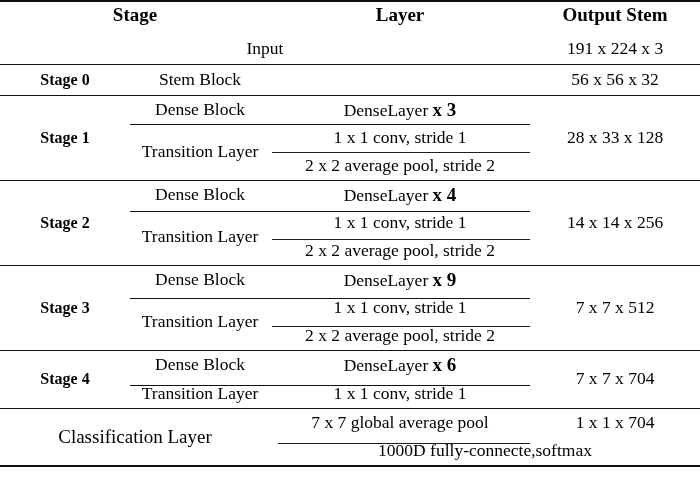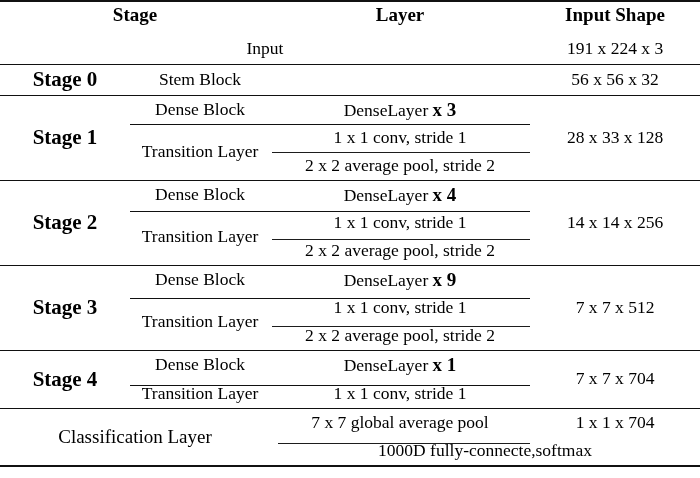--- a/index.html
+++ b/index.html
@@ -67,21 +67,21 @@
     border-bottom: 1.6px solid #111;
   }
 
   
   .r-tall  { height: 31px; }
   .r-mid   { height: 29px; }
   .r-sub   { height: 28px; }
 
   .stage-label {
     font-weight: bold;
-    font-size: 21px;
+    font-size: 16px;
   }
 
   .mult {
     font-weight: bold;
     font-size: 19px;
     margin-top: 20px;
   }
 
   .cls-label {
     font-weight: normal;
@@ -106,21 +106,21 @@
       <col class="c-stage">
       <col class="c-sub">
       <col class="c-layer">
       <col class="c-out">
     </colgroup>
 
     <thead>
       <tr class="hdr rule-thick-top">
         <th colspan="2">Stage</th>
         <th>Layer</th>
-        <th>Input Shape</th>
+        <th>Output Stem</th>
       </tr>
       <tr>
         <td colspan="4" class="double-sep"></td>
       </tr>
     </thead>
 
     <tbody>
 
       <tr class="r-tall rule-thin-bot">
         <td colspan="3">Input</td>
@@ -172,21 +172,21 @@
         <td rowspan="2">Transition Layer</td>
         <td>1 x 1 conv, stride 1</td>
       </tr>
       <tr class="r-sub rule-thin-bot">
         <td>2 x 2 average pool, stride 2</td>
       </tr>
 
       <tr class="r-mid">
         <td rowspan="2" class="stage-label">Stage 4</td>
         <td>Dense Block</td>
-        <td><span>DenseLayer</span> <span class="mult">x 1</span></td>
+        <td><span>DenseLayer</span> <span class="mult">x 6</span></td>
         <td rowspan="2">7 x 7 x 704</td>
       </tr>
       <tr class="r-mid rule-thin-bot">
         <td>Transition Layer</td>
         <td>1 x 1 conv, stride 1</td>
       </tr>
 
       <tr class="r-mid">
         <td rowspan="2" colspan="2" class="cls-label">Classification Layer</td>
         <td>7 x 7 global average pool</td>

